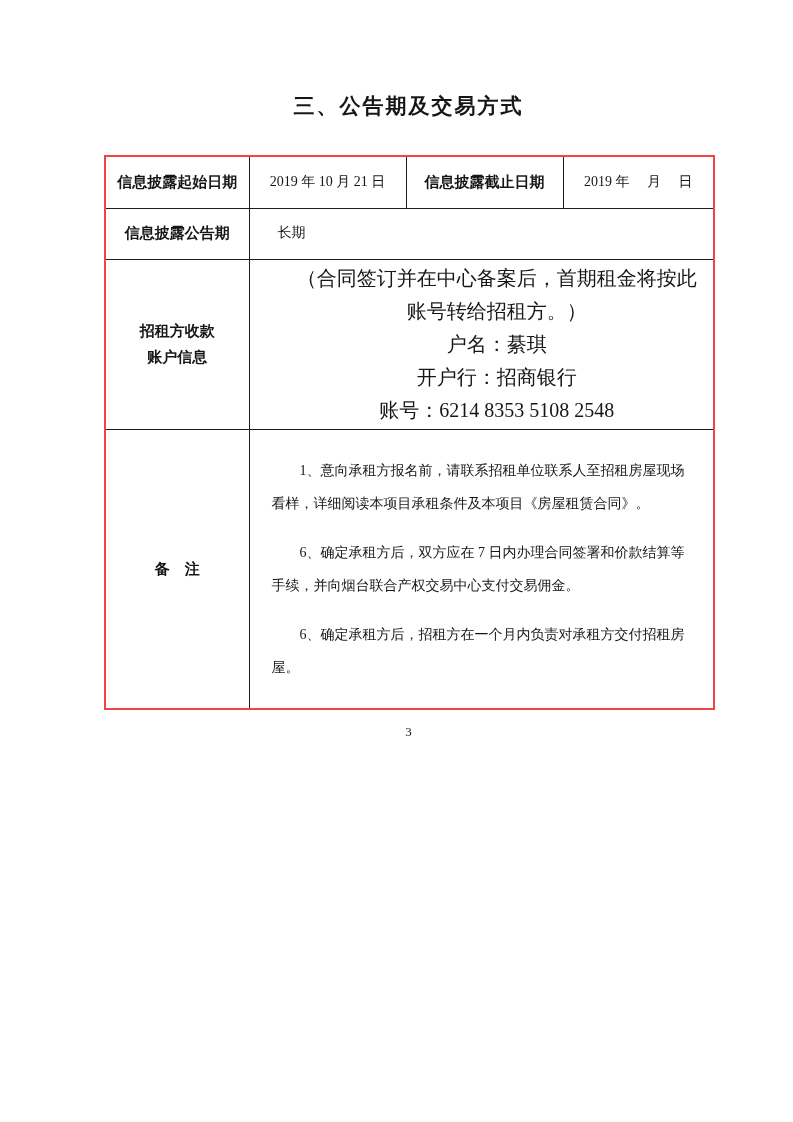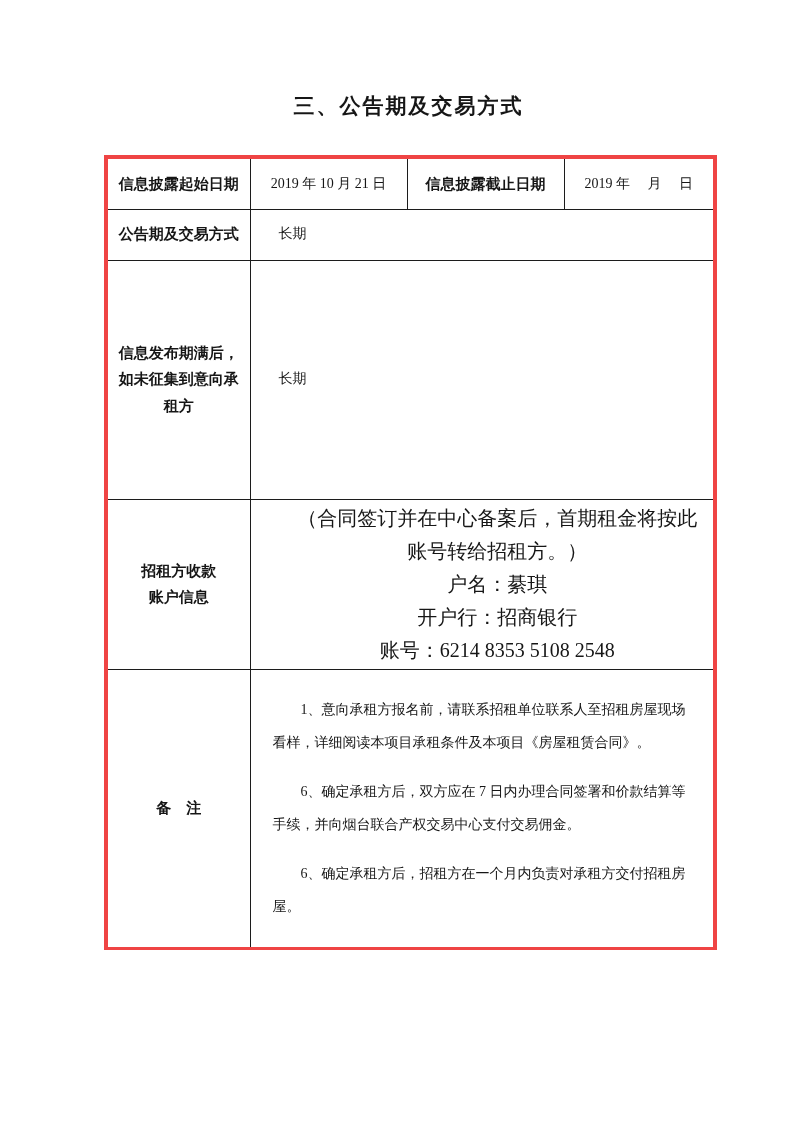--- a/index.html
+++ b/index.html
@@ -24,21 +24,21 @@
     font-size: 21px;
     line-height: 26px;
     font-weight: bold;
     letter-spacing: 2px;
   }
   table.doc-table {
     margin: 36px 0 0 104px;
     width: 609px;
     border-collapse: collapse;
     table-layout: fixed;
-    border: 4px solid #ef4444;
+    border: 2px solid #ef4444;
   }
   table.doc-table td {
     border: 1px solid #1c1c1c;
     vertical-align: middle;
     padding: 2px 6px;
   }
   col.c1 { width: 144px; }
   col.c2 { width: 157px; }
   col.c3 { width: 157px; }
   col.c4 { width: 151px; }
@@ -105,28 +105,24 @@
     </colgroup>
     <tbody>
       <tr class="r1">
         <td class="label">信息披露起始日期</td>
         <td class="value center">2019 年 10 月 21 日</td>
         <td class="label">信息披露截止日期</td>
         <td class="value center">2019 年　 月　 日</td>
       </tr>
 
       <tr class="r2">
-        <td class="label">公告期及交易方式</td>
+        <td class="label">信息披露公告期</td>
         <td class="value pad" colspan="3">长期</td>
       </tr>
 
-      <tr class="r3">
-        <td class="label">信息发布期满后，如未征集到意向承租方</td>
-        <td class="value pad" colspan="3">长期</td>
-      </tr>
 
 
       <tr class="r5">
         <td class="label">
           <div>招租方收款</div>
           <div>账户信息</div>
         </td>
         <td class="value pad" colspan="3">
           <div class="acct-line">（合同签订并在中心备案后，首期租金将按此账号转给招租方。）</div>
           <div class="acct-line">户名：綦琪</div>

